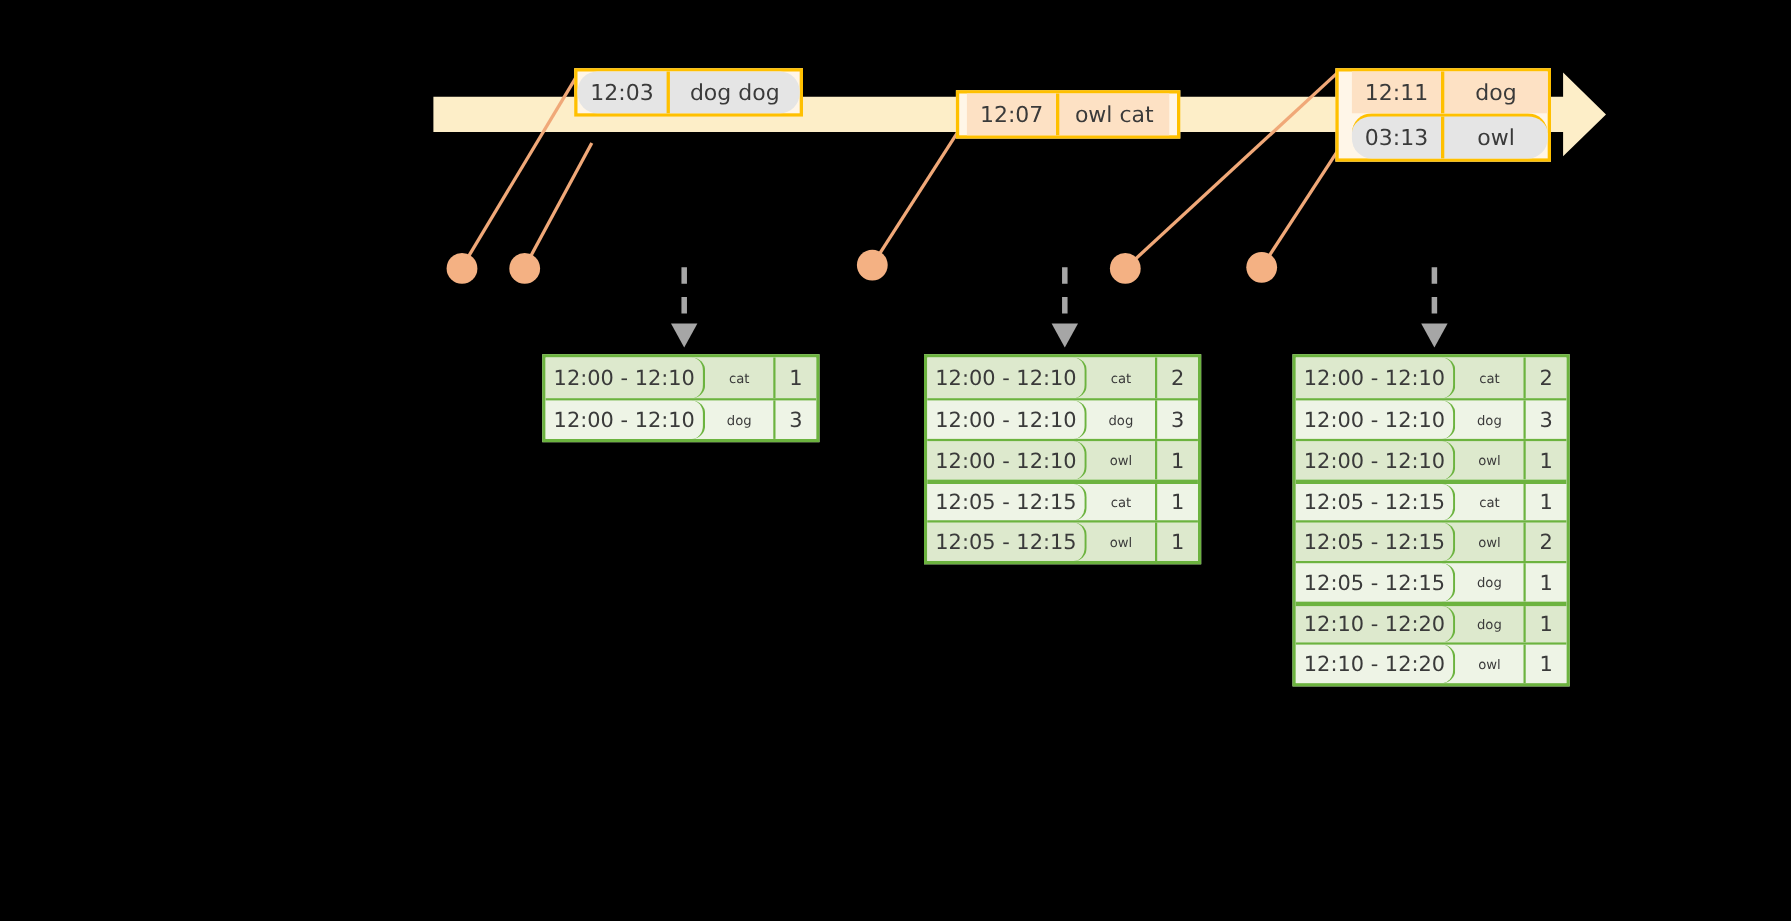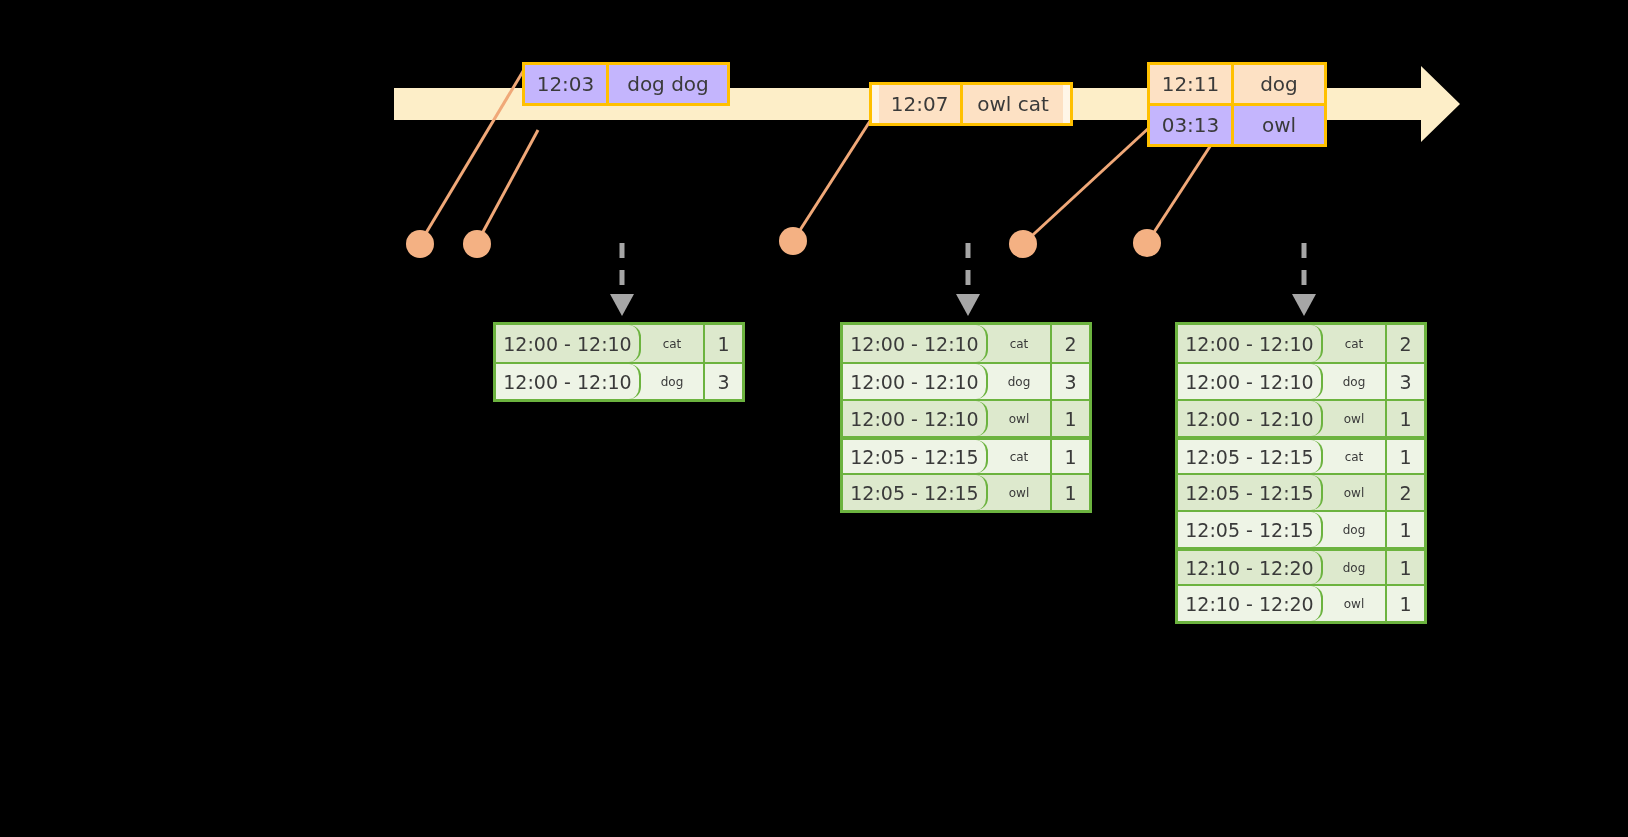--- a/index.html
+++ b/index.html
@@ -36,21 +36,21 @@
     background: #fff6e8;
     display: flex;
     flex-direction: column;
   }
   .event-row {
     display: flex;
     flex-direction: row;
     height: 38px;
   }
   .event-row.shaded { background: #fde1c4; }
-  .event-row.plain  { background: #c4b5fd; }
+  .event-row.plain  { background: #e5e5e5; border-radius: 18px; }
   .event-row + .event-row { border-top: 3px solid #ffc000; }
   .event-time {
     width: 84px;
     box-sizing: border-box;
     border-right: 3px solid #ffc000;
     display: flex;
     align-items: center;
     justify-content: center;
     font-size: 20px;
     color: #3a3a3a;
@@ -163,21 +163,21 @@
     </div>
   </div>
 
   <div class="event-box" style="left:869px; top:82px; width:204px;align-items:center;">
     <div class="event-row shaded">
       <span class="event-time">12:07</span>
       <span class="event-words">owl cat</span>
     </div>
   </div>
 
-  <div class="event-box" style="left:1147px; top:62px; width:180px;">
+  <div class="event-box" style="left:1214px; top:62px; width:196px;padding-left:12px;">
     <div class="event-row shaded">
       <span class="event-time">12:11</span>
       <span class="event-words">dog</span>
     </div>
     <div class="event-row plain">
       <span class="event-time">03:13</span>
       <span class="event-words">owl</span>
     </div>
   </div>
 

